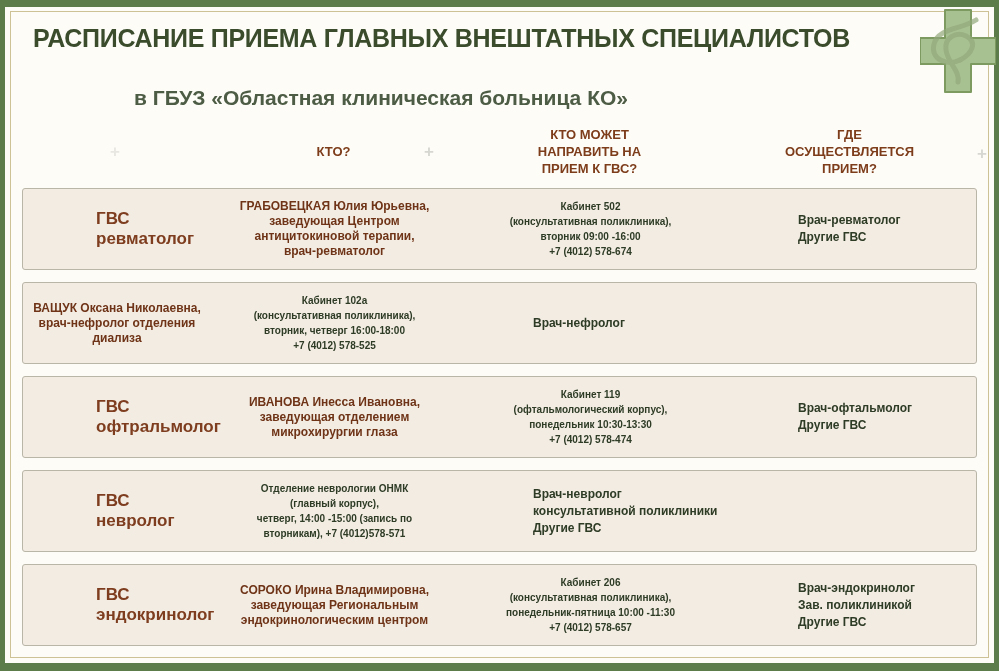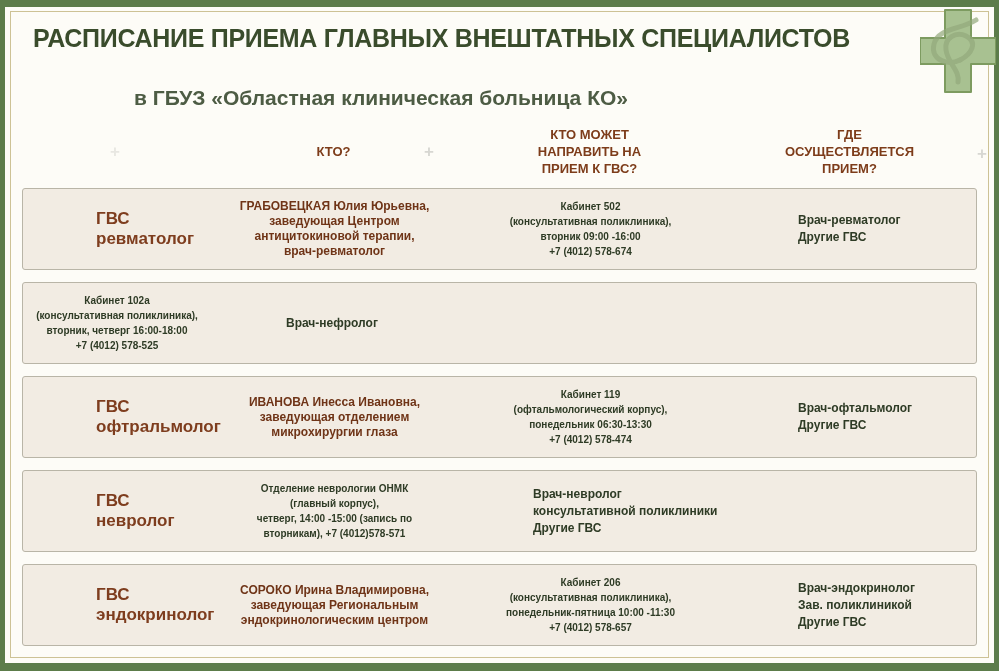--- a/index.html
+++ b/index.html
@@ -112,35 +112,37 @@
 врач-ревматолог</div>
     <div class="c-where">Кабинет 502
 (консультативная поликлиника),
 вторник 09:00 -16:00
 +7 (4012) 578-674</div>
     <div class="c-ref">Врач-ревматолог
 Другие ГВС</div>
   </div>
 
   <div class="row">
+    <div class="c-who">ВАЩУК Оксана Николаевна,
+врач-нефролог отделения диализа</div>
     <div class="c-where">Кабинет 102а
 (консультативная поликлиника),
 вторник, четверг 16:00-18:00
 +7 (4012) 578-525</div>
     <div class="c-ref">Врач-нефролог</div>
   </div>
 
   <div class="row">
     <div class="c-label">ГВС офтральмолог</div>
     <div class="c-who">ИВАНОВА Инесса Ивановна,
 заведующая отделением
 микрохирургии глаза</div>
     <div class="c-where">Кабинет 119
 (офтальмологический корпус),
-понедельник 06:30-13:30
+понедельник 10:30-13:30
 +7 (4012) 578-474</div>
     <div class="c-ref">Врач-офтальмолог
 Другие ГВС</div>
   </div>
 
   <div class="row">
     <div class="c-label">ГВС невролог</div>
     <div class="c-where">Отделение неврологии ОНМК
 (главный корпус),
 четверг, 14:00 -15:00 (запись по

